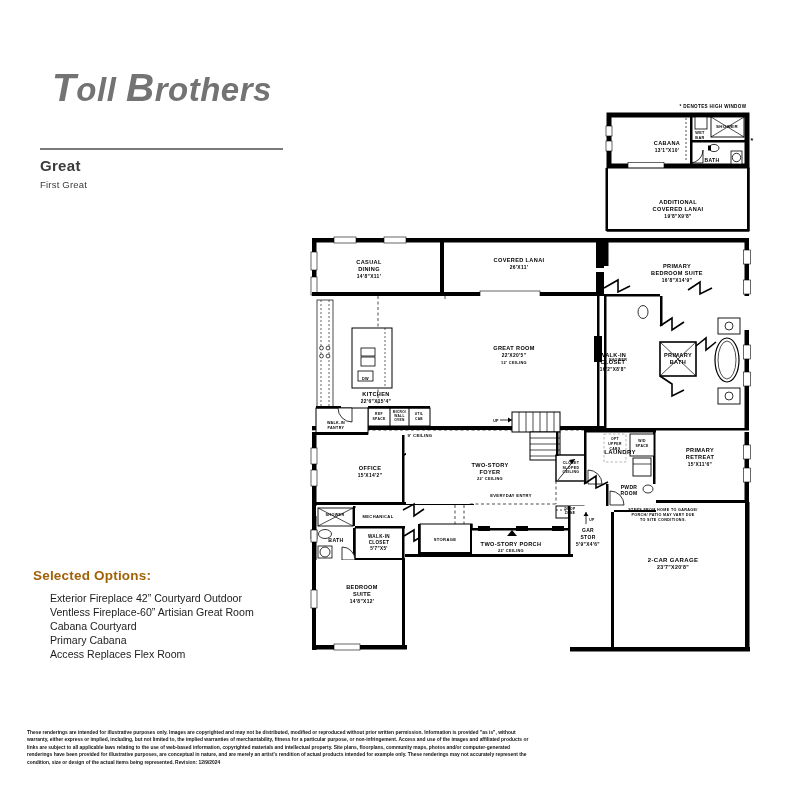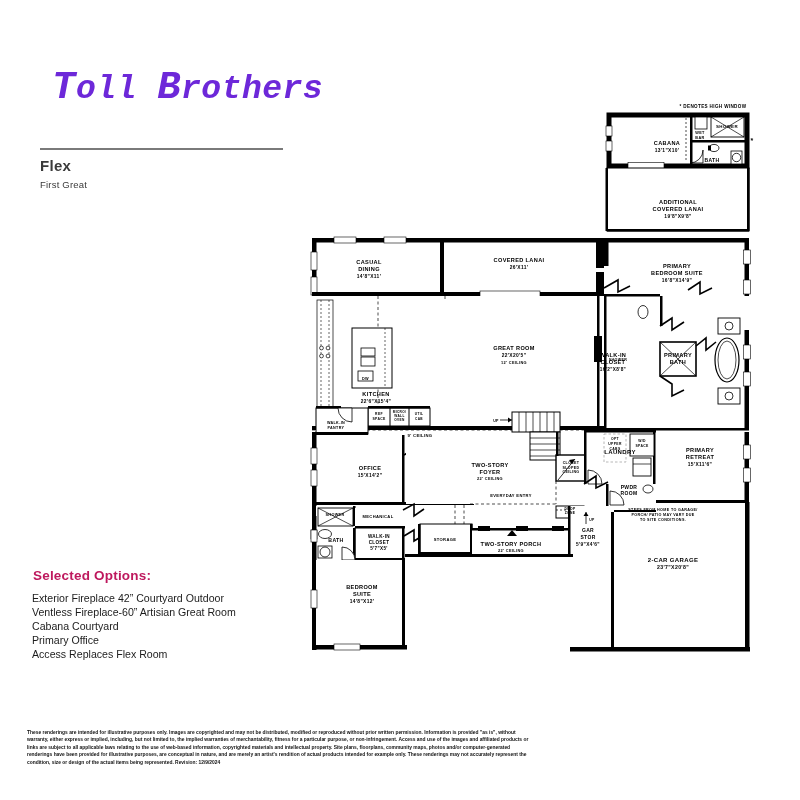--- a/index.html
+++ b/index.html
@@ -1,56 +1,56 @@
 <!DOCTYPE html>
 <html><head>
 <meta charset="utf-8">
 <style>
   html,body{margin:0;padding:0;background:#ffffff;}
   body{width:800px;height:800px;position:relative;overflow:hidden;
        font-family:"Liberation Sans",sans-serif;color:#000;}
 
   
-  #brand{position:absolute;left:52px;top:66px;font-family:Liberation Mono, monospace;
-         font-size:33px;font-weight:700;font-style:italic;letter-spacing:.5px;color:#6d28d9;}
+  #brand{position:absolute;left:52px;top:66px;font-family:Liberation Sans, sans-serif;
+         font-size:33px;font-weight:700;font-style:italic;letter-spacing:.5px;color:#737373;}
   #brand .cap{font-size:39px;}
   #rule{position:absolute;left:40px;top:148px;width:243px;height:2px;background:#7a7a7a;}
   #plan-name{position:absolute;left:40px;top:157px;font-size:15px;font-weight:700;color:#3a3a3a;letter-spacing:.3px;}
   #plan-sub{position:absolute;left:40px;top:179px;font-size:9.5px;color:#3a3a3a;letter-spacing:.2px;}
 
   
-  #options-title{position:absolute;left:33px;top:568px;font-size:13.5px;font-weight:700;color:#be185d;letter-spacing:.2px;}
+  #options-title{position:absolute;left:33px;top:568px;font-size:13.5px;font-weight:700;color:#a16207;letter-spacing:.2px;}
   #options-list{position:absolute;left:32px;top:591px;width:300px;font-size:10.6px;line-height:14.1px;color:#1c1c1c;}
-  #options-list div{white-space:nowrap;}
+  #options-list div{white-space:nowrap;margin-left:18px;}
 
   
   #disclaimer{position:absolute;left:27px;top:729px;width:752px;font-size:4.9px;
               line-height:7.4px;color:#111;font-weight:700;text-align:left;}
   #disclaimer p{margin:0;}
 
   
   #plan{position:absolute;left:0;top:0;width:800px;height:800px;}
   #plan text{font-family:"Liberation Sans",sans-serif;fill:#000;}
 </style>
 </head>
 <body>
 
 <div id="brand">
   <span class="cap">T</span>oll <span class="cap">B</span>rothers
 </div>
 <div id="rule"></div>
-<div id="plan-name">Flex</div>
+<div id="plan-name">Great</div>
 <div id="plan-sub">First Great</div>
 
 <div id="options-title">Selected Options:</div>
 <div id="options-list">
   <div>Exterior Fireplace 42” Courtyard Outdoor</div>
   <div>Ventless Fireplace-60” Artisian Great Room</div>
   <div>Cabana Courtyard</div>
-  <div>Primary Office</div>
+  <div>Primary Cabana</div>
   <div>Access Replaces Flex Room</div>
 </div>
 
 <div id="disclaimer">
   <p>These renderings are intended for illustrative purposes only. Images are copyrighted and may not be distributed, modified or reproduced without prior written permission. Information is provided "as is", without</p>
   <p>warranty, either express or implied, including, but not limited to, the implied warranties of merchantability, fitness for a particular purpose, or non-infringement. Access and use of the images and affiliated products or</p>
   <p>links are subject to all applicable laws relating to the use of web-based information, copyrighted materials and intellectual property. Site plans, floorplans, community maps, photos and/or computer-generated</p>
   <p>renderings have been provided for illustrative purposes, are conceptual in nature, and are merely an artist's rendition of actual products intended for example only. These renderings may not accurately represent the</p>
   <p>condition, size or design of the actual items being represented. Revision: 12/9/2024</p>
 </div>

